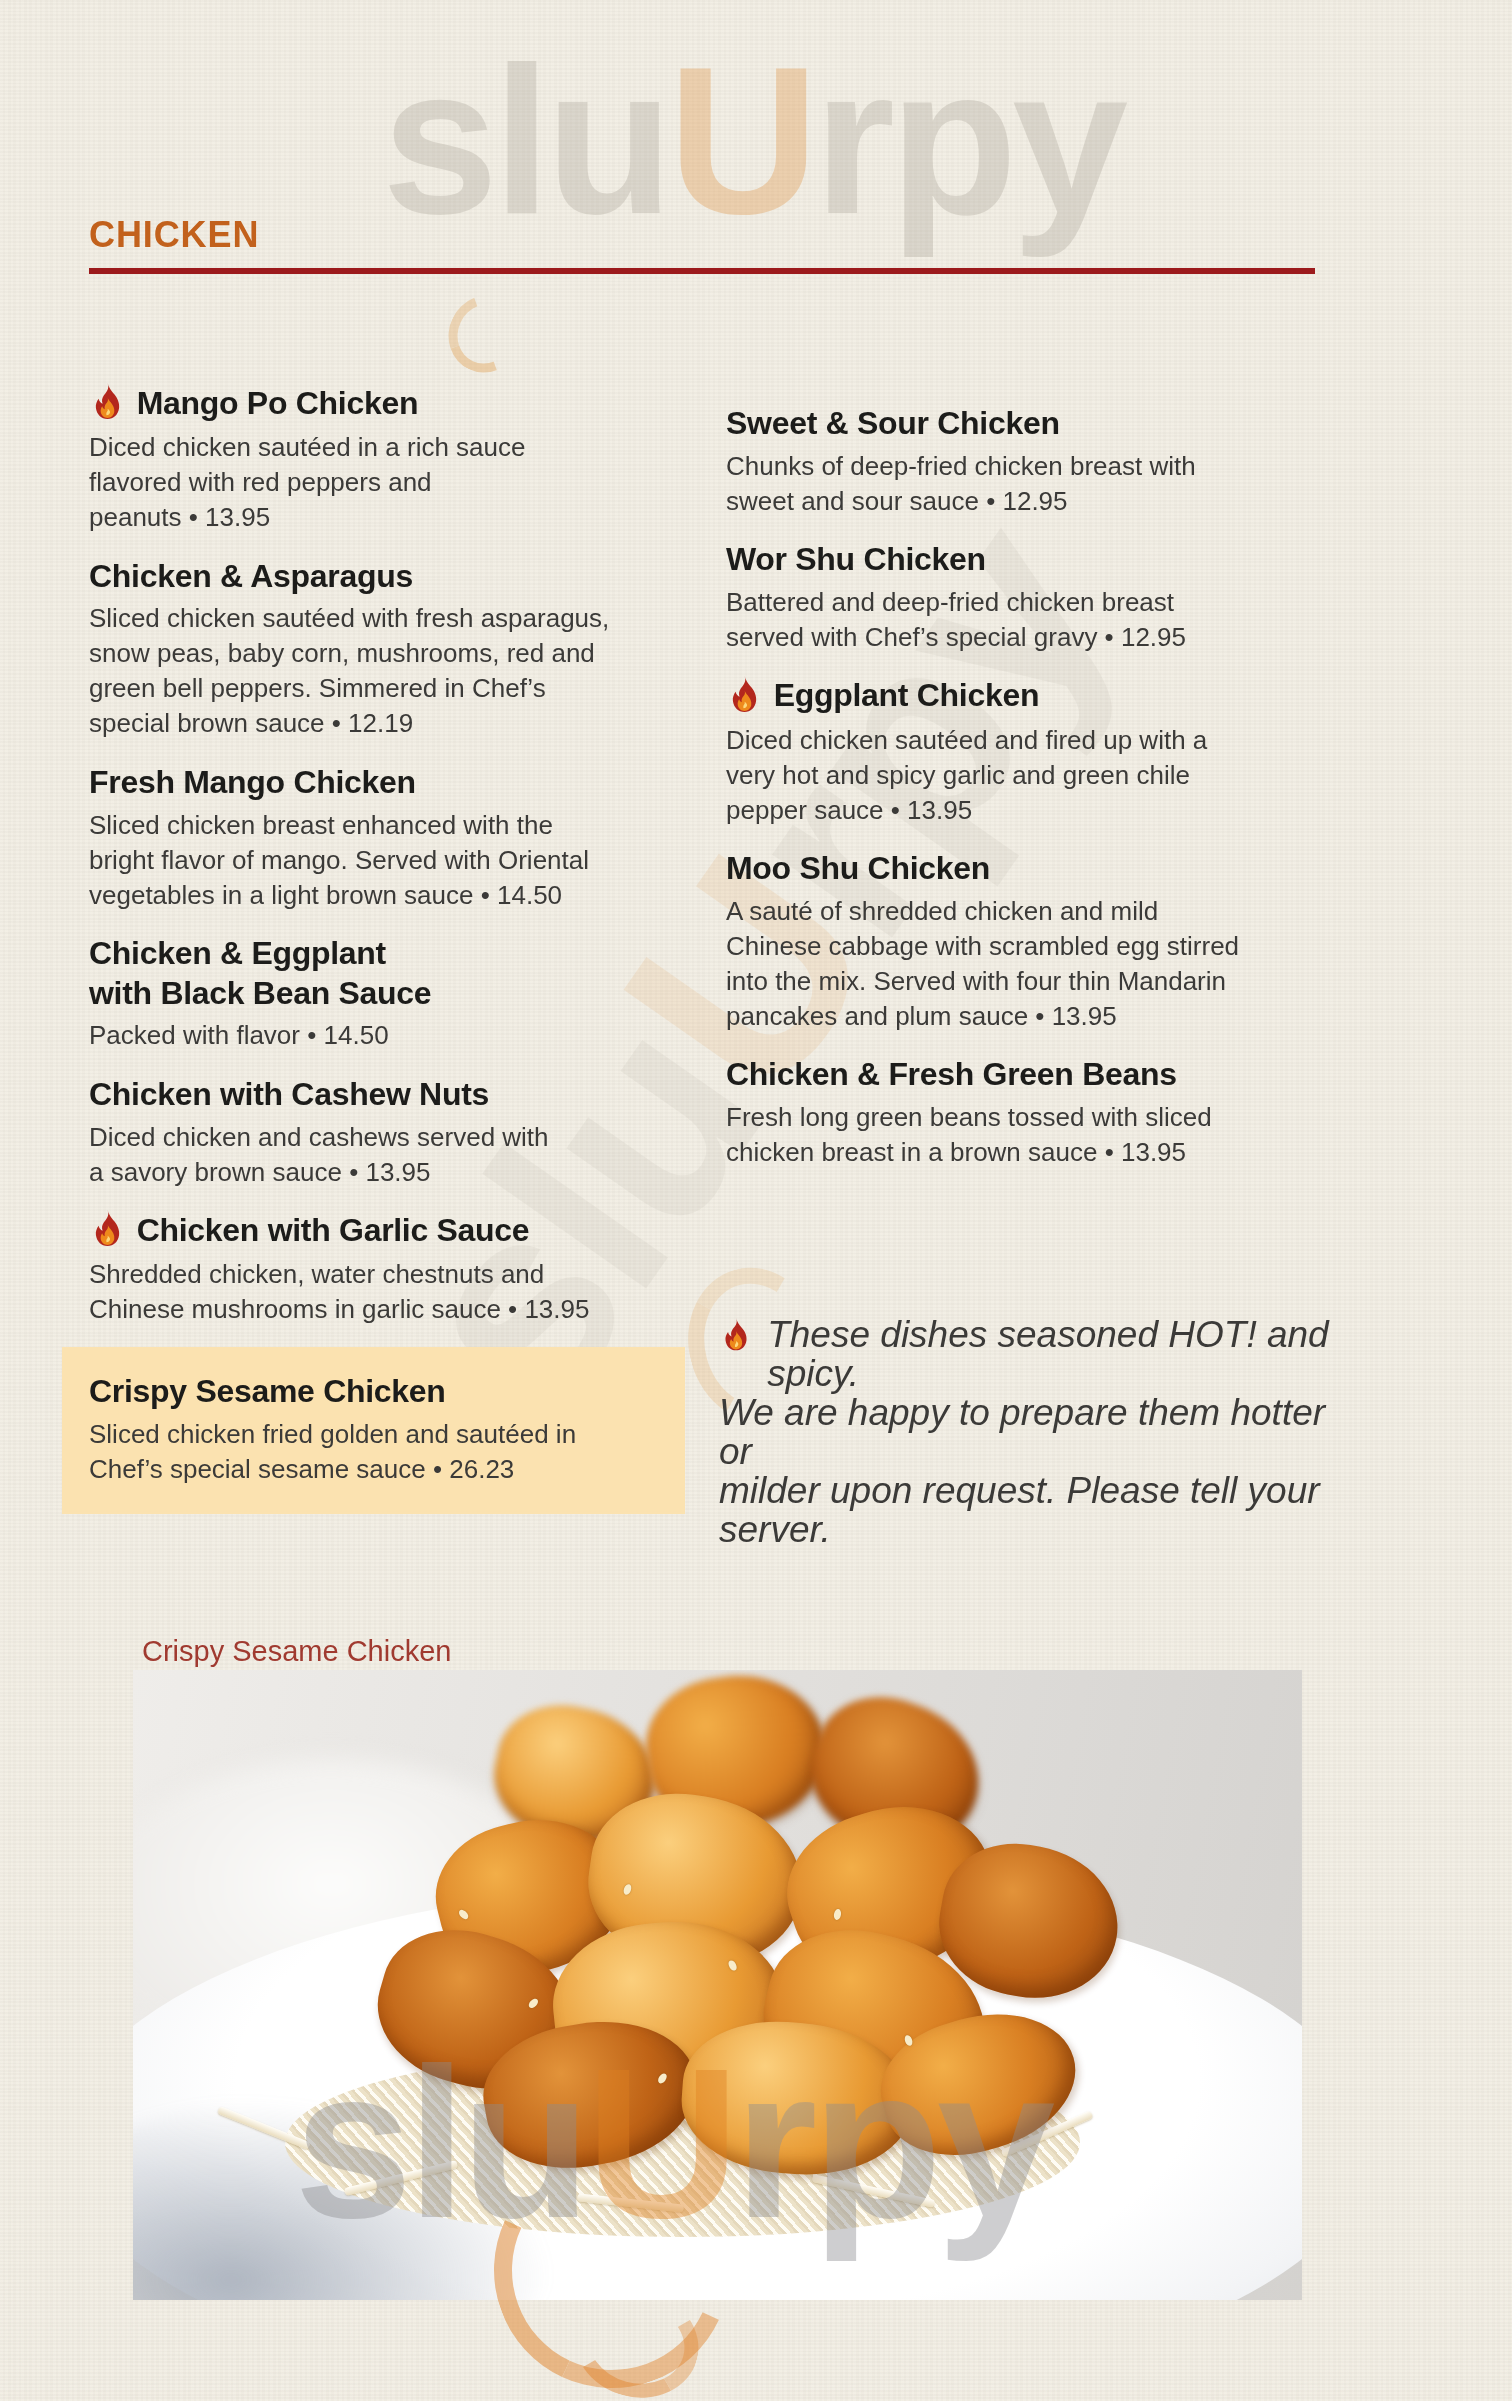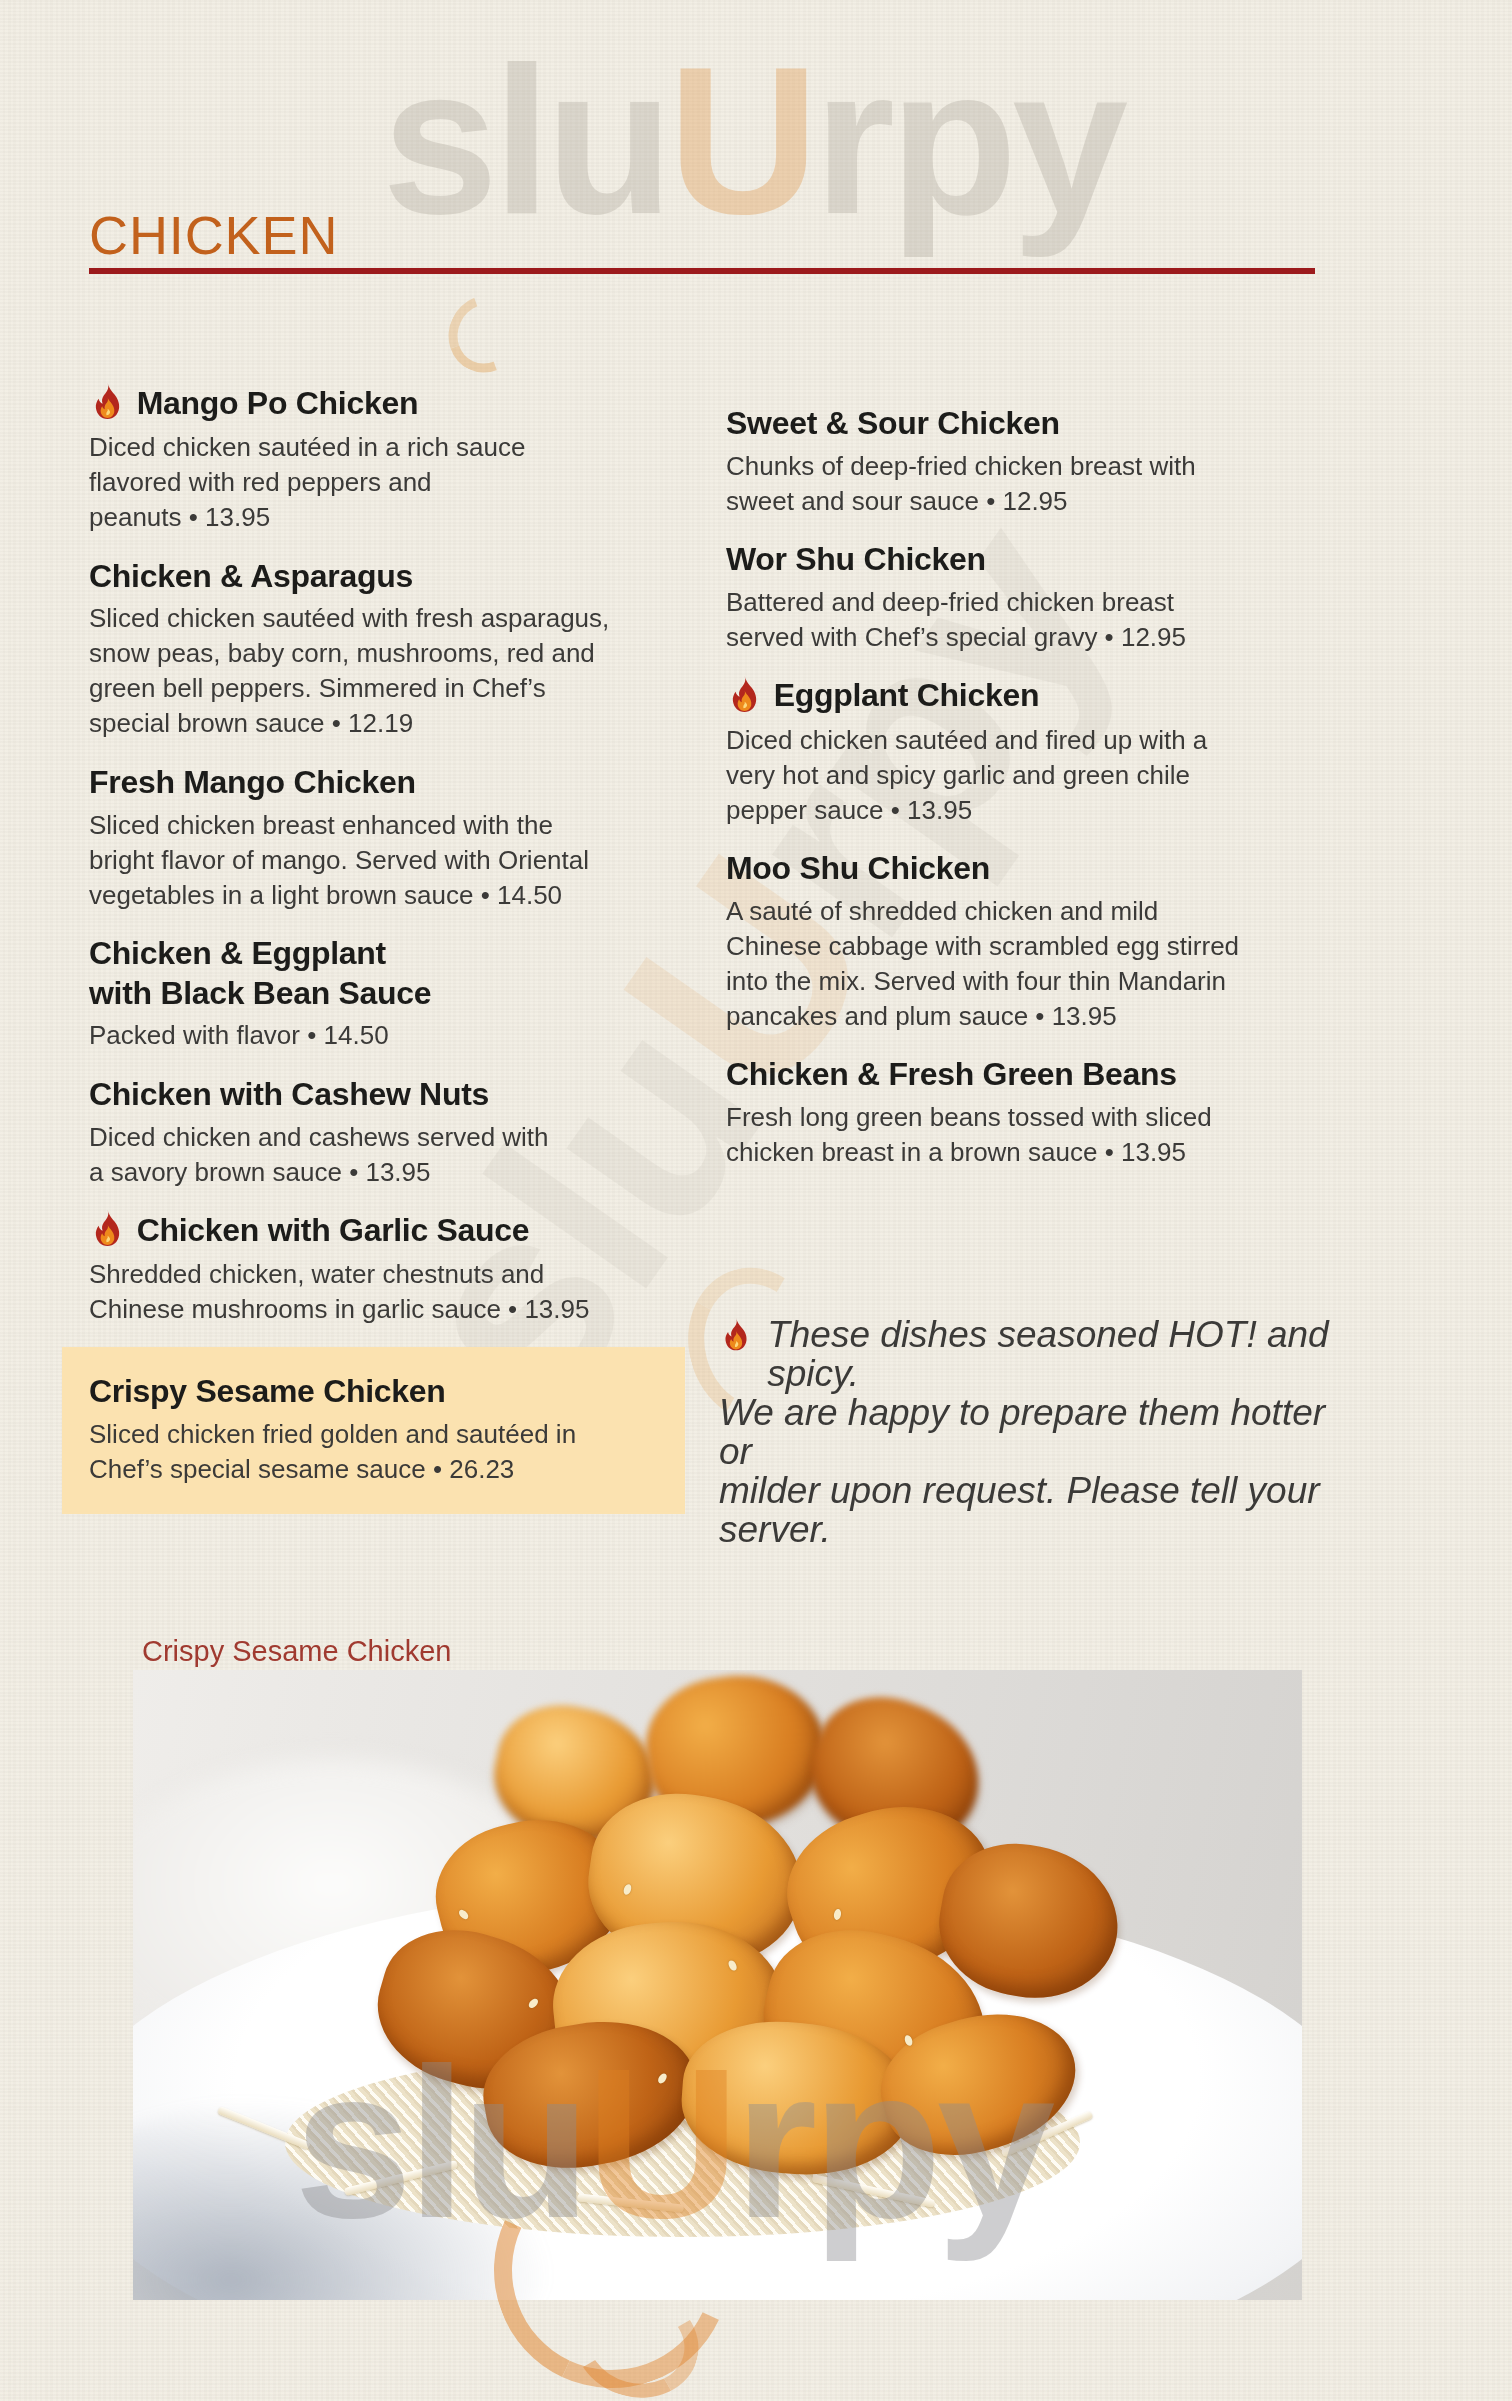--- a/index.html
+++ b/index.html
@@ -28,21 +28,21 @@
     border-bottom-color:rgba(223,150,60,.35); border-left-color:rgba(223,150,60,.28); transform:rotate(25deg); }
   .swirl-mid{ left:689px; top:1267px; width:133px; height:156px; border:16px solid transparent;
     border-left-color:rgba(226,160,80,.22); border-top-color:rgba(226,160,80,.18); transform:rotate(-15deg); }
   .swirl-bottom-a{ left:494px; top:2152px; width:236px; height:236px; border:18px solid transparent;
     border-left-color:rgba(224,130,40,.5); border-bottom-color:rgba(224,130,40,.45); transform:rotate(-20deg); z-index:6; }
   .swirl-bottom-b{ left:574px; top:2290px; width:125px; height:107px; border:14.2px solid transparent;
     border-bottom-color:rgba(224,130,40,.45); border-right-color:rgba(224,130,40,.35); transform:rotate(15deg); z-index:6; }
 
   
   .header{ position:absolute; left:89px; top:210px; width:1226px; z-index:2; }
-  .section-title{ font-size:54px; font-weight:normal; letter-spacing:0.9px; color:#c2611c; line-height:50px; }
+  .section-title{ font-size:36px; font-weight:bold; letter-spacing:0.9px; color:#c2611c; line-height:50px; }
   .rule{ margin-top:8px; height:6.2px; width:1226px; background:#9c1a1c; }
   .section-note{ margin-top:36px; font-size:27.6px; font-style:italic; color:#3b3a38; }
 
   
   .col{ position:absolute; z-index:2; }
   .col-left{ left:89px; top:382px; width:637px; }
   .col-right{ left:726px; top:402px; width:637px; }
   .item{ margin-bottom:19.6px; }
   .dish-title{ font-size:32px; font-weight:bold; color:#1c1c1a; letter-spacing:-0.3px; }
   .dish-title .t{ white-space:pre-line; line-height:38px; vertical-align:middle; }

